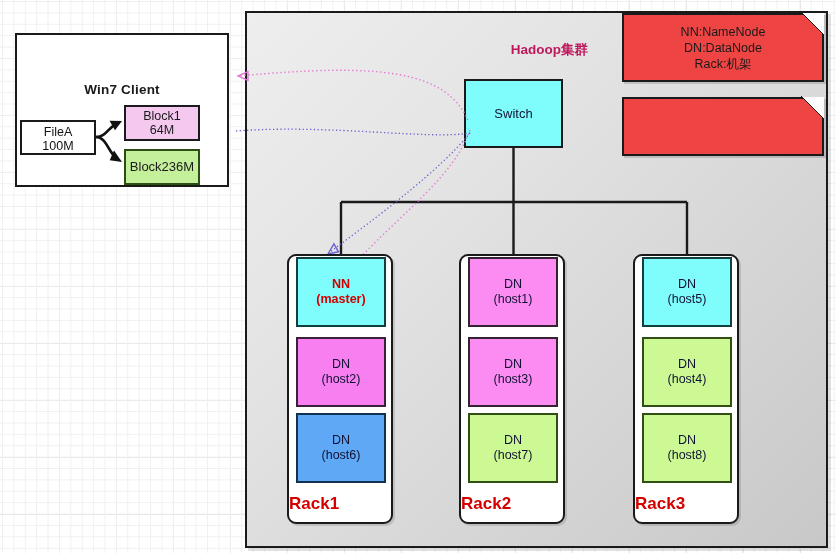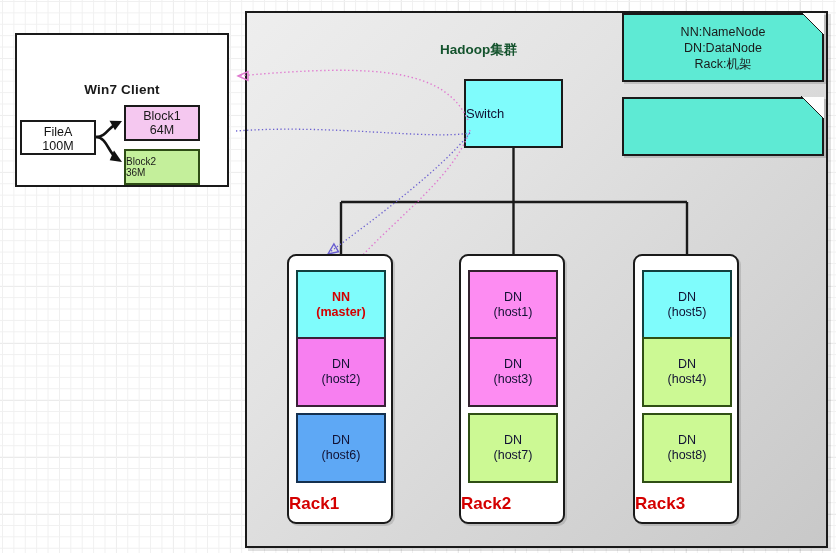--- a/index.html
+++ b/index.html
@@ -87,66 +87,67 @@
     line-height: 1.12;
   }
   #block2-box {
     position: absolute;
     left: 124px; top: 149px;
     width: 76px; height: 36px;
     background: #c4ef9b;
     border: 2px solid #2e4d15;
     box-sizing: border-box;
     display: flex;
-    flex-direction: column;
-    justify-content: center;
-    font-size: 10px;
+    flex-direction: row;
+    align-items: center;
+    justify-content: center;
+    font-size: 13px;
     color: #1a1a1a;
     line-height: 1.12;
   }
 
   
   #hadoop-panel {
     position: absolute;
     left: 245px; top: 11px;
     width: 583px; height: 537px;
     background: linear-gradient(135deg, #eeeeee 0%, #e3e3e3 35%, #c8c8c8 100%);
     border: 2.5px solid #1a1a1a;
     box-sizing: border-box;
     box-shadow: 3px 3px 0 rgba(0,0,0,.12);
   }
   #hadoop-title {
     position: absolute;
     left: 440px; top: 41px;
     width: 148px;
-    text-align: left;
+    text-align: right;
     font-size: 13.5px;
     font-weight: bold;
-    color: #14532d;
+    color: #be185d;
   }
 
   
   #switch-box {
     position: absolute;
     left: 464px; top: 79px;
     width: 99px; height: 69px;
     background: #7ffcfc;
     border: 2.5px solid #1a1a1a;
     box-sizing: border-box;
     display: flex;
     align-items: center;
-    justify-content: flex-start;
+    justify-content: center;
     font-size: 13px;
     color: #113;
   }
 
   
   .note {
     position: absolute;
-    background: #5eead4;
+    background: #ef4444;
     border: 2.5px solid #1a1a1a;
     box-sizing: border-box;
     box-shadow: 2px 2px 0 rgba(0,0,0,.14);
     display: flex;
     flex-direction: column;
     align-items: center;
     justify-content: center;
     font-size: 12.5px;
     color: #1a1a1a;
     line-height: 1.28;
@@ -199,21 +200,21 @@
     border: 2px solid #1a1a1a;
     box-sizing: border-box;
     display: flex;
     flex-direction: column;
     align-items: center;
     justify-content: center;
     font-size: 12.5px;
     line-height: 1.18;
     color: #113;
   }
-  .node.slot0 { top: 14px; }
+  .node.slot0 { top: 1px; }
   .node.slot1 { top: 81px; }
   .node.slot2 { top: 157px; }
 
   .node.cyan    { background: #7ffcfc; border-color: #12403f; }
   .node.magenta { background: #f77ff0; border-color: #3a2038; }
   .node.pink    { background: #fd8cf2; border-color: #33222f; }
   .node.green   { background: #ccf994; border-color: #2f4f14; }
   .node.blue    { background: #5ea8f5; border-color: #14304f; }
 
   .node .nn {

